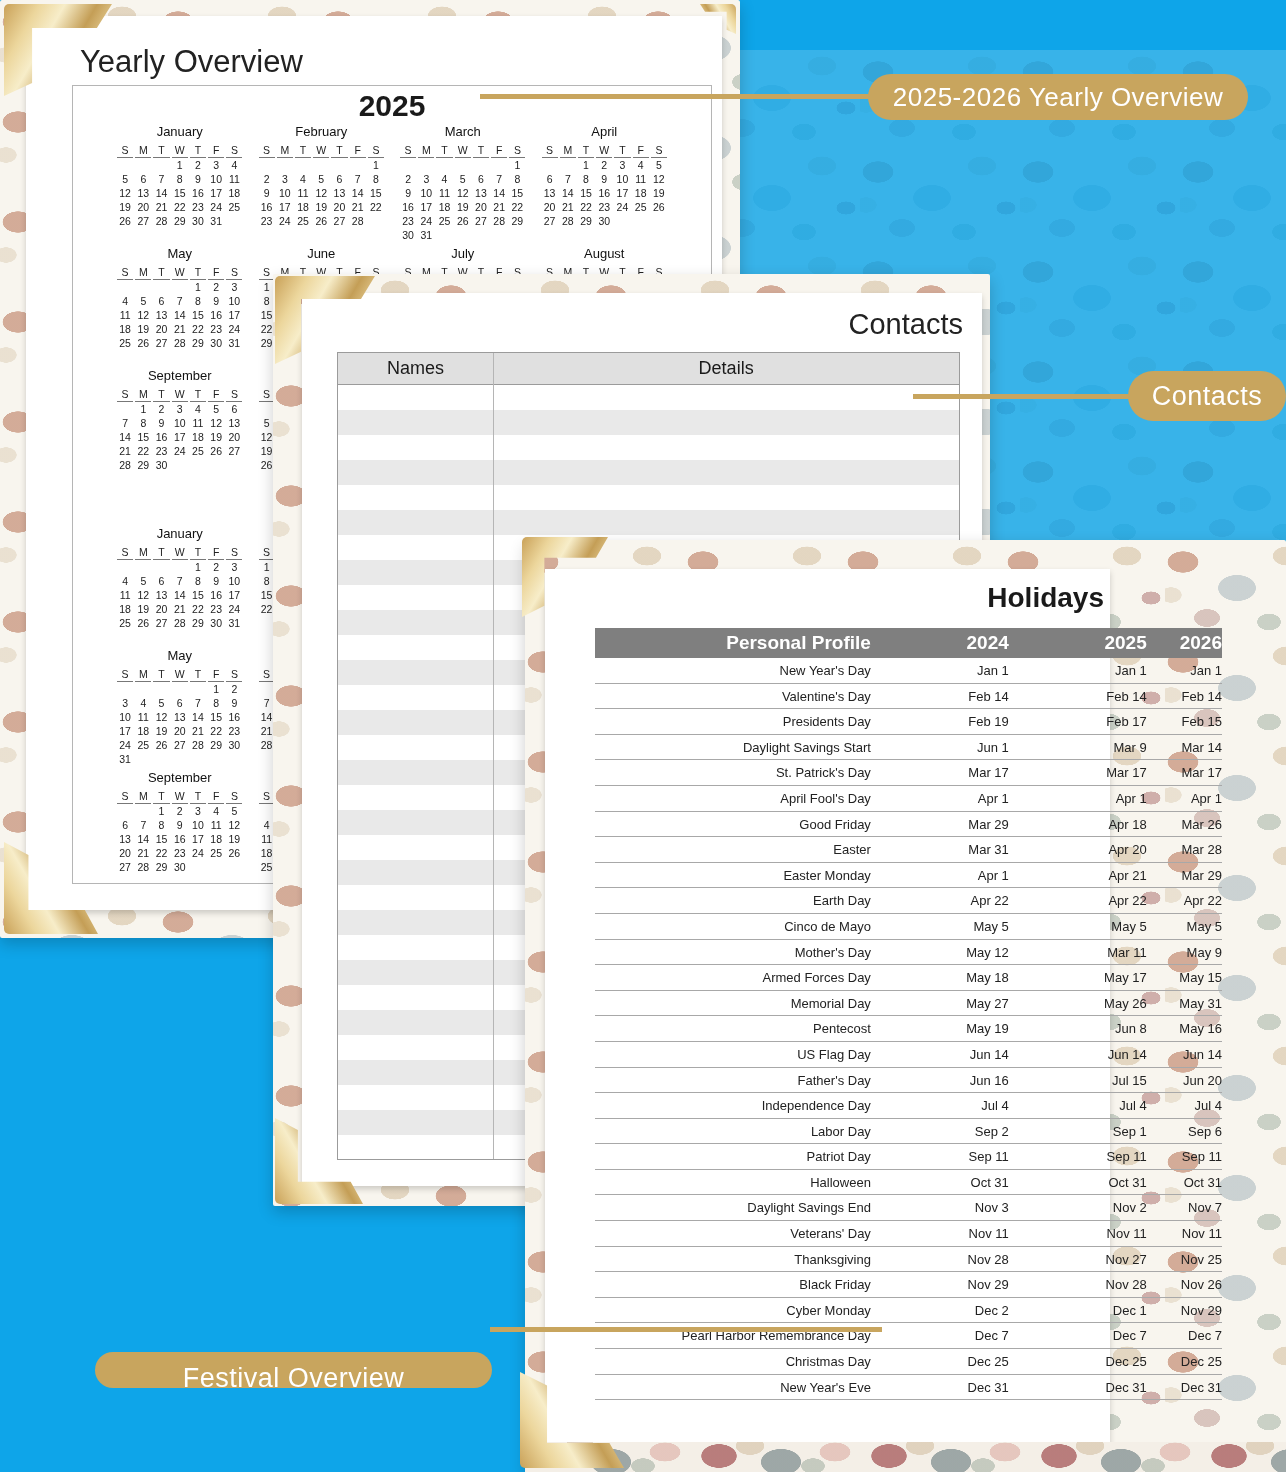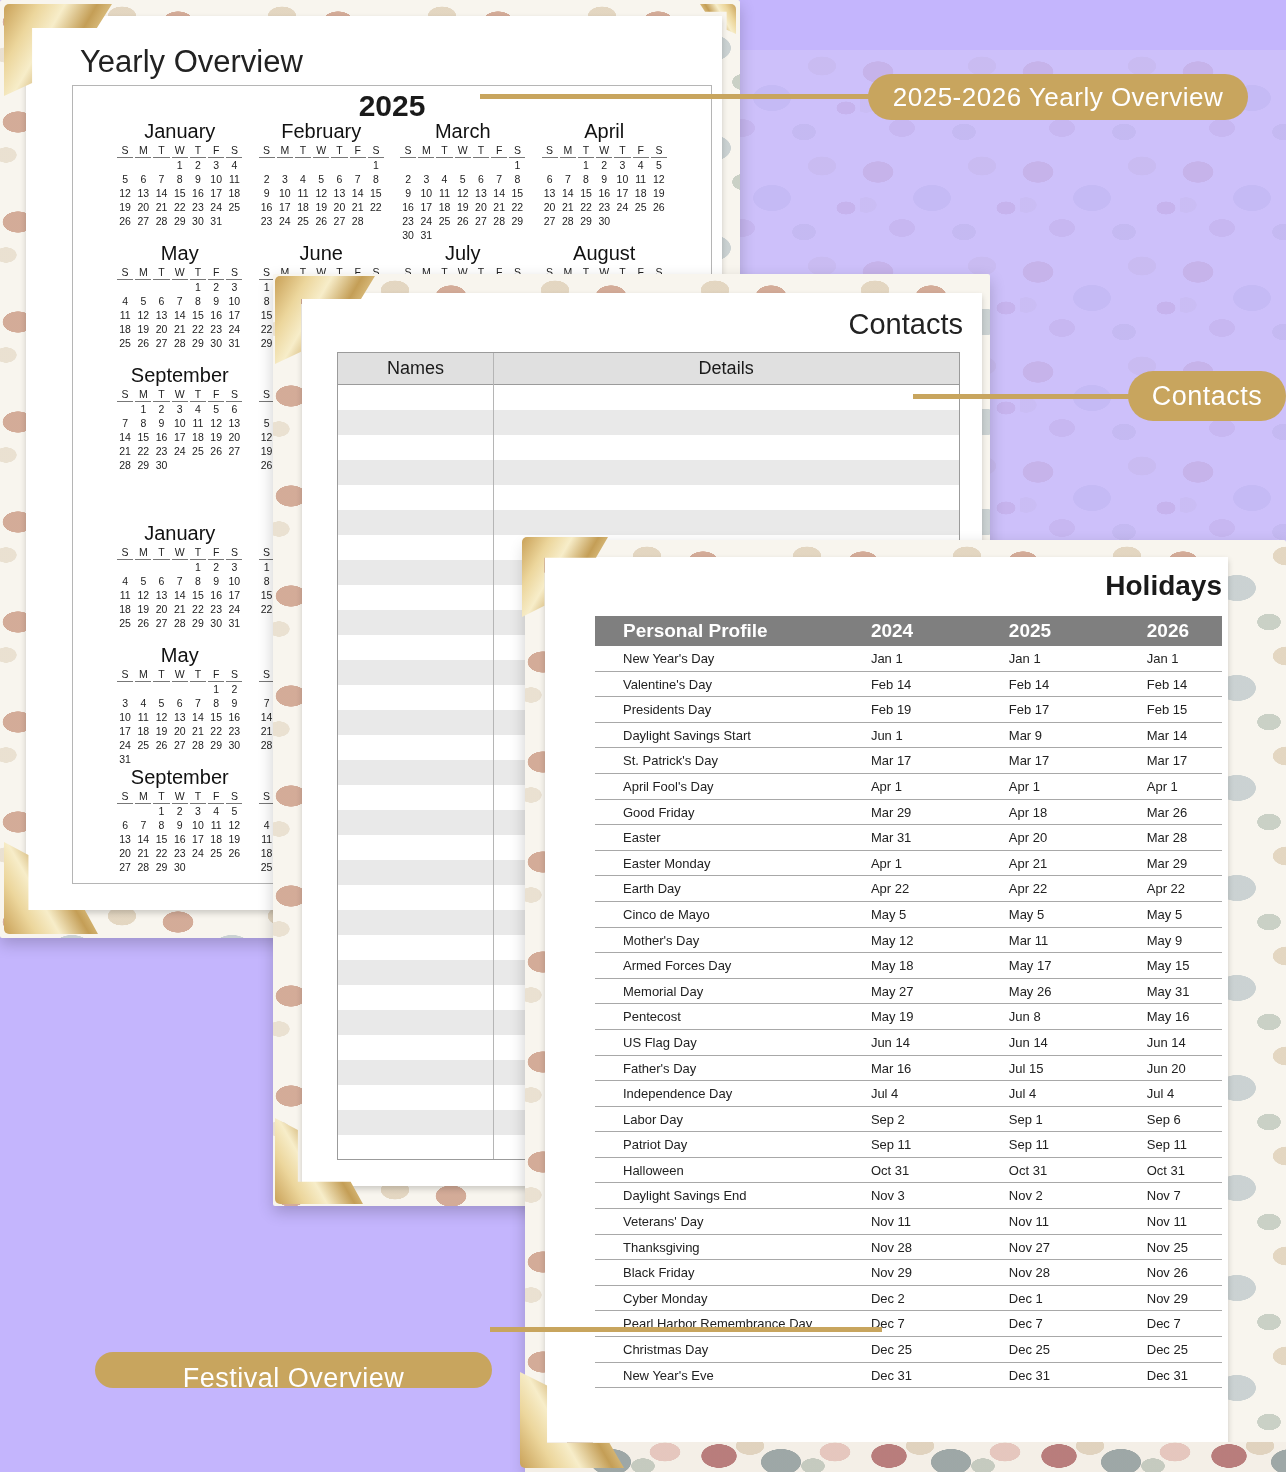--- a/index.html
+++ b/index.html
@@ -1,16 +1,16 @@
 <!DOCTYPE html>
 <html><head>
 <meta charset="utf-8">
 <style>
   html,body{margin:0;padding:0;background:#fff;}
-  .canvas{position:relative;width:1286px;height:1472px;overflow:hidden;background:#c4b5fd;
+  .canvas{position:relative;width:1286px;height:1472px;overflow:hidden;background:#0ea5e9;
     font-family:"Liberation Sans","DejaVu Sans",sans-serif;color:#1c1c1c;}
 
   
   .floral{
     background-color:#f8f5ee;
     background-image:
       radial-gradient(26px 18px at 18px 22px, rgba(181,112,82,.55) 58%, transparent 60%),
       radial-gradient(32px 22px at 72px 48px, rgba(157,175,182,.50) 58%, transparent 60%),
       radial-gradient(24px 16px at 122px 16px, rgba(214,194,164,.60) 58%, transparent 60%),
       radial-gradient(22px 15px at 42px 78px, rgba(173,130,123,.42) 58%, transparent 60%),
@@ -33,39 +33,39 @@
 
   
   .planner{position:absolute;box-shadow:0 6px 16px rgba(0,0,0,.20);border-radius:2px;}
   .page{position:absolute;background:#fff;z-index:1;}
 
   .p1{left:0;top:0;width:740px;height:938px;z-index:1;}
   .p1 .page{left:26px;top:16px;width:696px;height:894px;box-shadow:0 3px 6px rgba(0,0,0,.18);}
   .p2{left:273px;top:274px;width:717px;height:932px;z-index:2;}
   .p2 .page{left:29px;top:19px;width:680px;height:893px;box-shadow:0 3px 6px rgba(0,0,0,.18);}
   .p3{left:525px;top:540px;width:761px;height:932px;z-index:3;}
-  .p3 .page{left:20px;top:17px;width:683px;height:886px;box-shadow:0 3px 6px rgba(0,0,0,.18);}
+  .p3 .page{left:20px;top:29px;width:565px;height:886px;box-shadow:0 3px 6px rgba(0,0,0,.18);text-align:right;}
   .p3 .bottom-strip{position:absolute;left:0;bottom:0;width:100%;height:30px;z-index:2;}
 
   
   .gc{position:absolute;z-index:5;
     background:linear-gradient(120deg,#c9a158 0%,#ecd69c 22%,#f7edc9 38%,#c49e56 58%,#eed9a3 78%,#b08a46 100%);
     clip-path:polygon(0 0,100% 0,86% 26%,26% 26%,26% 86%,0 100%);
     border-top-left-radius:5px;}
   .gc.bl{transform:scaleY(-1);}
   .gc.tr{transform:scaleX(-1);}
 
   
   .yo-title{position:absolute;left:54px;top:28px;font-size:31px;line-height:36px;color:#222;}
   .calbox{position:absolute;left:46px;top:69px;width:638px;height:797px;border:1px solid #b5b5b5;
     overflow:hidden;text-align:center;}
   .year-title{font-size:30px;font-weight:bold;margin-top:3px;height:33px;line-height:33px;color:#1a1a1a;}
   .months-grid{display:grid;grid-template-columns:repeat(4,1fr);column-gap:16px;
     grid-auto-rows:122px;padding:0 44px;}
-  .month-name{font-size:20px;line-height:19px;margin-bottom:3px;color:#111;}
+  .month-name{font-size:13px;line-height:19px;margin-bottom:3px;color:#111;}
   .month-grid{display:grid;grid-template-columns:repeat(7,1fr);column-gap:2px;
     grid-auto-rows:14px;font-size:10.5px;line-height:14px;color:#222;}
   .weekday-letter{border-bottom:1px solid #777;height:13px;line-height:13px;margin-bottom:1px;}
 
   
   .ct-title{position:absolute;top:14px;right:19px;font-size:29px;line-height:34px;color:#222;}
   .ct-table{position:absolute;left:35px;top:59px;width:623px;height:808px;border:1px solid #9b9b9b;
     box-sizing:border-box;}
   .ct-head{display:grid;grid-template-columns:25% 75%;height:31px;background:#e0e0e0;
     border-bottom:1px solid #9b9b9b;font-size:18px;line-height:31px;text-align:center;color:#1a1a1a;}
@@ -1360,21 +1360,21 @@
               <div>May 16</div>
             </div>
             <div class="hd-row">
               <div class="c0">US Flag Day</div>
               <div>Jun 14</div>
               <div>Jun 14</div>
               <div>Jun 14</div>
             </div>
             <div class="hd-row">
               <div class="c0">Father's Day</div>
-              <div>Mar 16</div>
+              <div>Jun 16</div>
               <div>Jul 15</div>
               <div>Jun 20</div>
             </div>
             <div class="hd-row">
               <div class="c0">Independence Day</div>
               <div>Jul 4</div>
               <div>Jul 4</div>
               <div>Jul 4</div>
             </div>
             <div class="hd-row">

